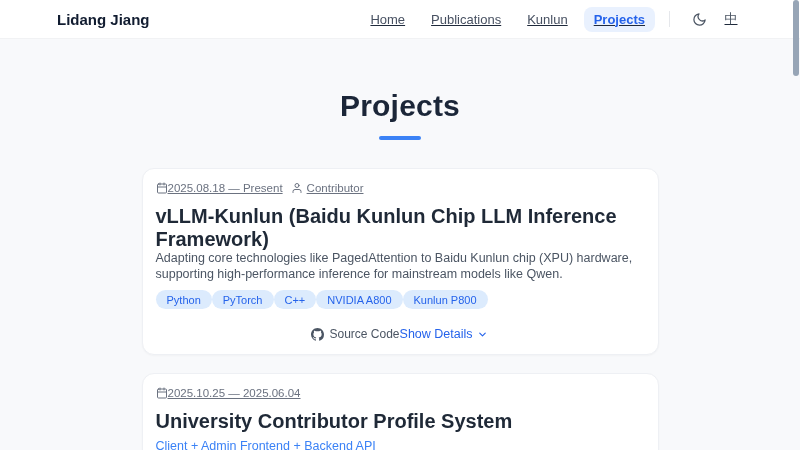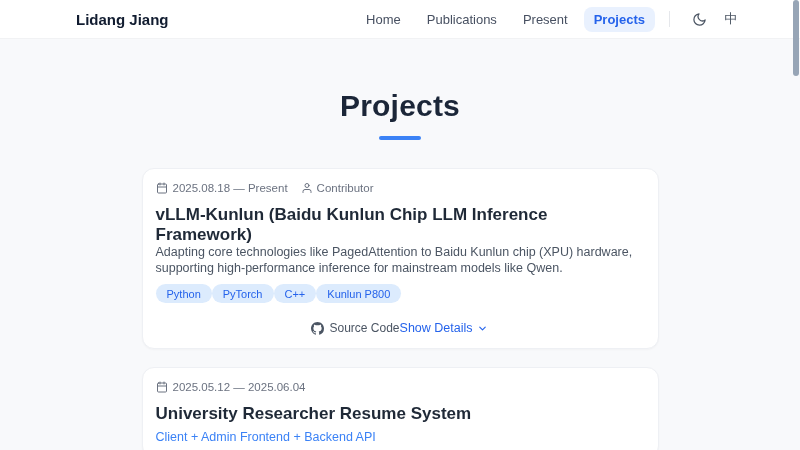--- a/index.html
+++ b/index.html
@@ -12,29 +12,29 @@
   }
 
   
   .header {
     height: 39px;
     background: #ffffff;
     border-bottom: 1px solid #f1f2f4;
     display: flex;
     align-items: center;
     justify-content: space-between;
-    padding: 0 56px 0 76px;
+    padding: 0 56px 0 57px;
   }
   .brand {
     font-size: 15px;
     font-weight: bold;
     color: #111c30;
     cursor: pointer;
   }
-  .nav { display: flex; align-items: center; gap: 6px; }
+  .nav { display: flex; align-items: center; gap: 6px; text-decoration: underline; }
   .nav a {
     text-decoration: none;
     color: #475061;
     font-size: 13px;
     padding: 5px 10px;
     border-radius: 8px;
     cursor: pointer;
   }
   .nav a.active {
     color: #2563eb;
@@ -82,29 +82,29 @@
   .card {
     background: #ffffff;
     border: 1px solid #eef0f4;
     border-radius: 12px;
     box-shadow: 0 1px 2px rgba(16,24,40,0.03);
     padding: 13px 15px 13px 13px;
     margin-bottom: 18px;
   }
 
   .card-meta {
-    display: flex; align-items: center; gap: 5px;
-    font-size: 11.5px; color: #6b7280;
+    display: flex; align-items: center; 
+    font-size: 11.5px; color: #6b7280; text-decoration: underline;
   }
   .card-meta .meta-icon { display: flex; color: #6b7280; }
   .card-meta .meta-role { margin-left: 8px; display: flex; align-items: flex-end; gap: 4px; }
 
   .card-title {
     margin-top: 11px;
-    font-size: 17px;
+    font-size: 20px;
     font-weight: bold;
     color: #1f2937;
   }
   .card-subtitle {
     margin-top: 6px;
     font-size: 12.5px;
     color: #3b82f6;
     cursor: pointer;
   }
   .card-desc {
@@ -143,21 +143,21 @@
   }
 </style>
 </head>
 <body>
 
 <header class="header">
   <div class="brand">Lidang Jiang</div>
   <nav class="nav">
     <a>Home</a>
     <a>Publications</a>
-    <a>Present</a>
+    <a>Kunlun</a>
     <a class="active">Projects</a>
     <span class="header-divider"></span>
     <button class="icon-btn">
       <span style="display:flex;">
         <svg width="15" height="15" viewBox="0 0 24 24" fill="none" stroke="currentColor" stroke-width="2" stroke-linecap="round" stroke-linejoin="round">
             <path d="M21 12.79A9 9 0 1 1 11.21 3 7 7 0 0 0 21 12.79z"></path>
           </svg>
       </span>
     </button>
     <button class="icon-btn">中</button>
@@ -193,20 +193,21 @@
           <span>Contributor</span>
         </span>
       </div>
       <h2 class="card-title">vLLM-Kunlun (Baidu Kunlun Chip LLM Inference Framework)</h2>
       <p class="card-desc">Adapting core technologies like PagedAttention to Baidu Kunlun chip (XPU) hardware, supporting high-performance inference for mainstream models like Qwen.</p>
       <div class="tag-list">
 
       <span class="tag">Python</span>
           <span class="tag">PyTorch</span>
           <span class="tag">C++</span>
+          <span class="tag">NVIDIA A800</span>
           <span class="tag">Kunlun P800</span>
         </div>
       <div class="card-footer">
         <a class="source-link">
           <span style="display:flex;">
             <svg width="13" height="13" viewBox="0 0 16 16" fill="currentColor">
                 <path d="M8 0C3.58 0 0 3.58 0 8c0 3.54 2.29 6.53 5.47 7.59.4.07.55-.17.55-.38 0-.19-.01-.82-.01-1.49-2.01.37-2.53-.49-2.69-.94-.09-.23-.48-.94-.82-1.13-.28-.15-.68-.52-.01-.53.63-.01 1.08.58 1.23.82.72 1.21 1.87.87 2.33.66.07-.52.28-.87.51-1.07-1.78-.2-3.64-.89-3.64-3.95 0-.87.31-1.59.82-2.15-.08-.2-.36-1.02.08-2.12 0 0 .67-.21 2.2.82.64-.18 1.32-.27 2-.27s1.36.09 2 .27c1.53-1.04 2.2-.82 2.2-.82.44 1.1.16 1.92.08 2.12.51.56.82 1.27.82 2.15 0 3.07-1.87 3.75-3.65 3.95.29.25.54.73.54 1.48 0 1.07-.01 1.93-.01 2.2 0 .21.15.46.55.38A8.01 8.01 0 0 0 16 8c0-4.42-3.58-8-8-8z"></path>
               </svg>
           </span>
           <span>Source Code</span>
@@ -225,23 +226,23 @@
     <article class="card">
       <div class="card-meta">
         <span class="meta-icon">
           <svg width="12" height="12" viewBox="0 0 24 24" fill="none" stroke="currentColor" stroke-width="2" stroke-linecap="round" stroke-linejoin="round">
               <rect x="3" y="4" width="18" height="18" rx="2" ry="2"></rect>
               <line x1="16" y1="2" x2="16" y2="6"></line>
               <line x1="8" y1="2" x2="8" y2="6"></line>
               <line x1="3" y1="10" x2="21" y2="10"></line>
             </svg>
         </span>
-        <span>2025.05.12 — 2025.06.04</span>
+        <span>2025.10.25 — 2025.06.04</span>
       </div>
-      <h2 class="card-title">University Researcher Resume System</h2>
+      <h2 class="card-title">University Contributor Profile System</h2>
       <div class="card-subtitle">Client + Admin Frontend + Backend API</div>
 
     </article>
 
   </section>
 </main>
 
 <div class="scrollbar-track">
   <div class="scrollbar-thumb"></div>
 </div>

